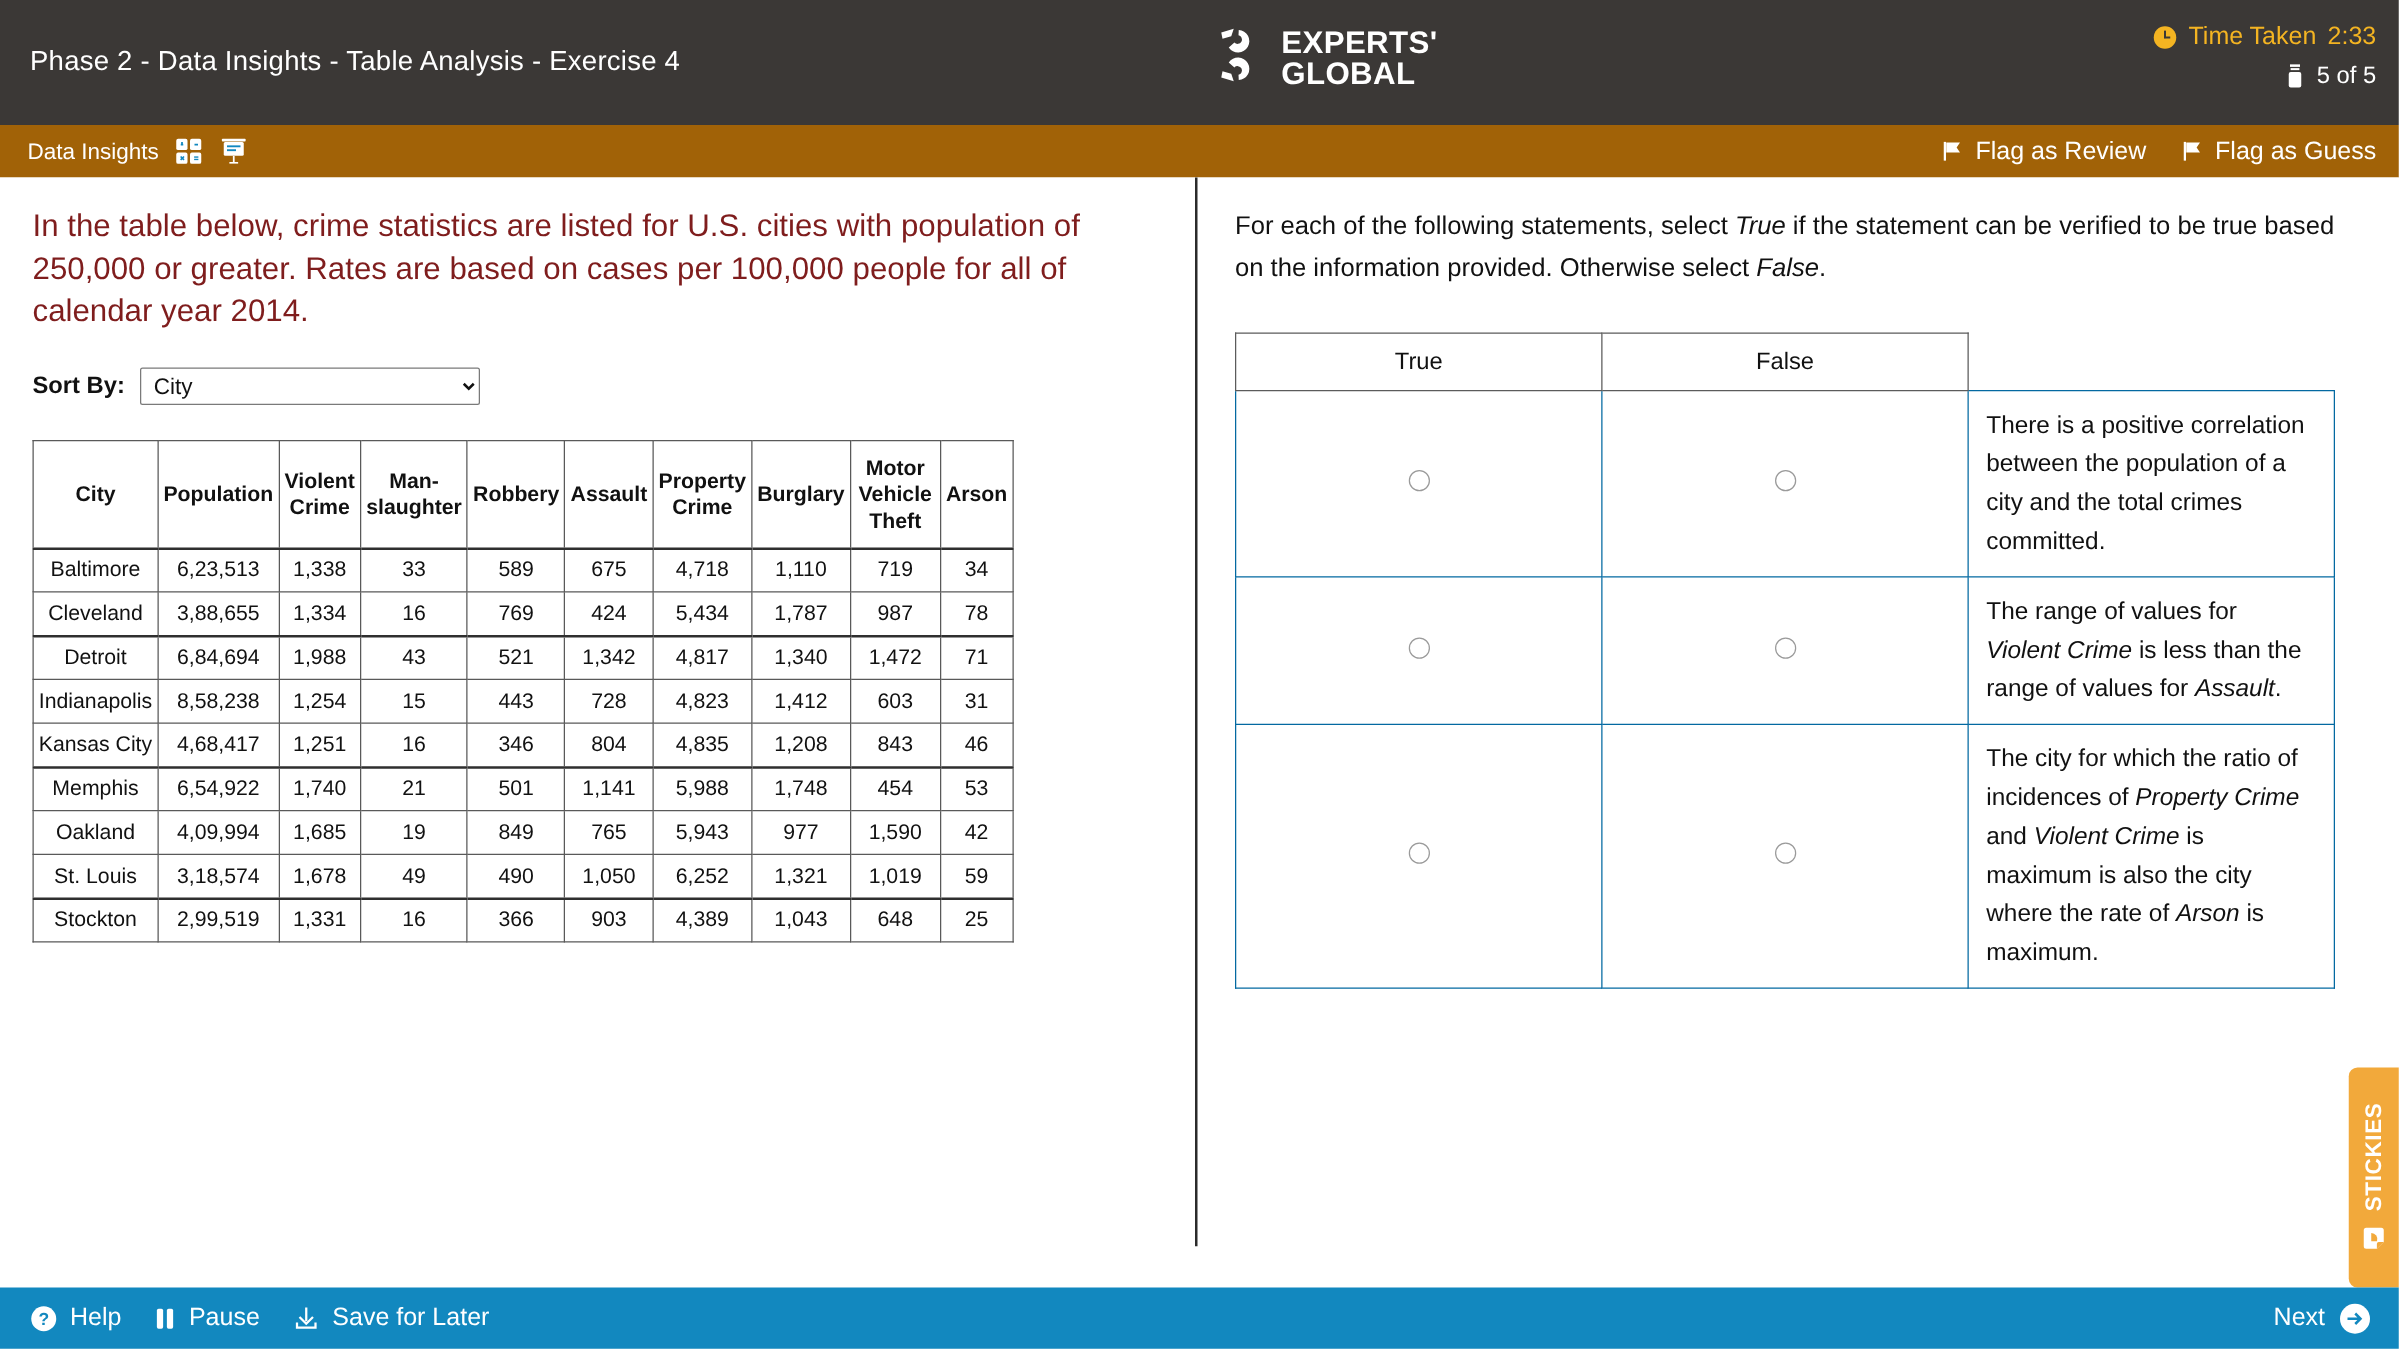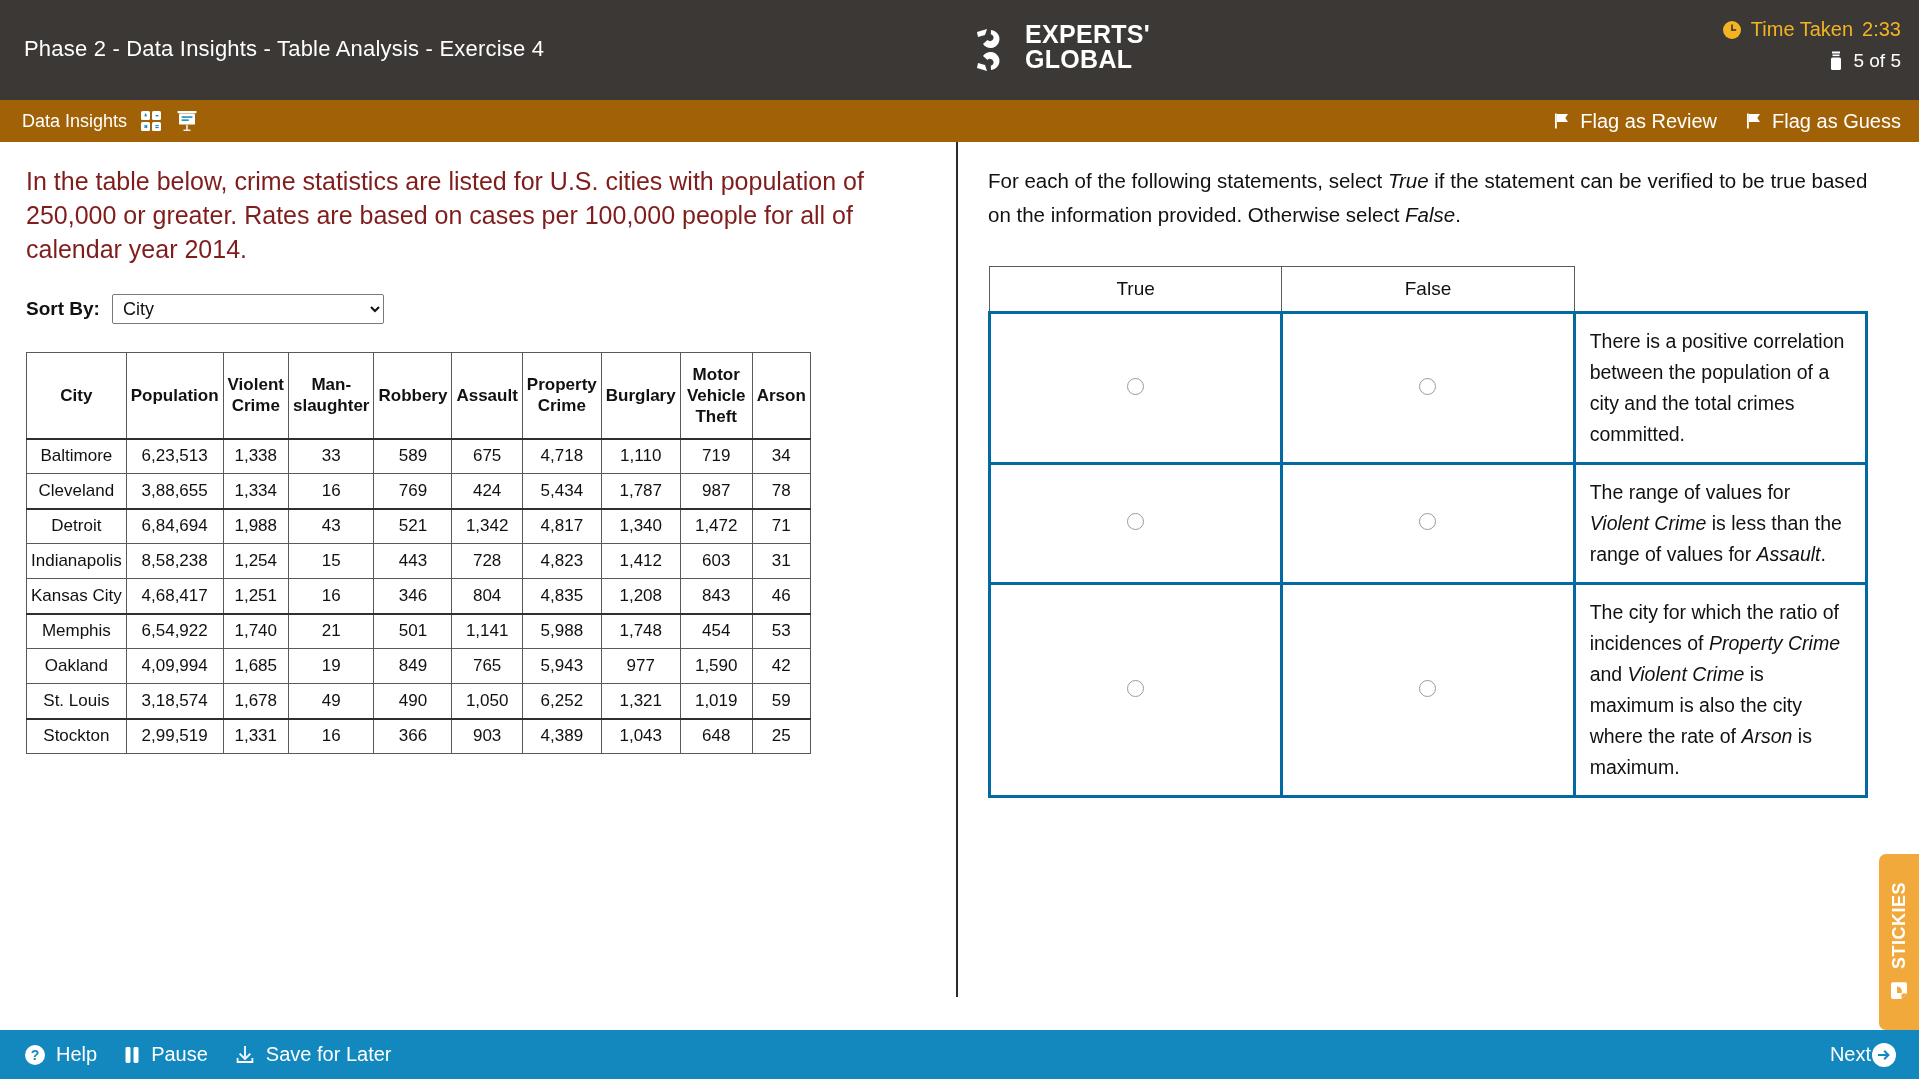--- a/index.html
+++ b/index.html
@@ -16,21 +16,21 @@
     background: #3b3836;
     color: #ffffff;
   }
   .topbar-title {
     position: absolute; left: 24px; top: 36px;
     font-size: 22px; font-weight: 400; letter-spacing: .2px; color: #fff;
     white-space: nowrap;
   }
   .logo {
     position: absolute; left: 975px; top: 22px;
-    display: flex; align-items: flex-end; gap: 10px;
+    display: flex; align-items: flex-start; gap: 10px;
   }
   .logo-mark { width: 40px; height: 44px; display:block; }
   .logo-text {
     color: #fff; font-weight: 700; line-height: 1.0;
     font-size: 25px; letter-spacing: .3px;
   }
   .logo-text .l2 { display:block; font-size: 25px; }
 
   .timer-row {
     position: absolute; right: 18px; top: 18px;
@@ -130,21 +130,21 @@
     table-layout: fixed;
     width: 880px;
   }
   .tftable th {
     border: 1px solid #5b5b5b;
     font-size: 19px; font-weight: 400; color: #111;
     height: 46px; text-align: center; background:#fff;
   }
   .tftable th.blank { border: none; }
   .tftable td {
-    border: 3px solid #0369a1;
+    border: 1px solid #0369a1;
     color: #111; vertical-align: middle;
   }
   .tftable td.rcell { text-align: center; width: 58px; }
   .tftable td.stmt {
     font-size: 19.5px; line-height: 31px; padding: 12px 16px 12px 14px;
   }
   .tftable td.stmt i { font-style: italic; }
   .radio {
     display: inline-block; width: 17px; height: 17px;
     border: 1.6px solid #9a9a9a; border-radius: 50%;
@@ -165,21 +165,21 @@
   }
   .sticky-icon { display:block; }
 
   
   .bottombar {
     position: absolute; left: 0; top: 1030px; width: 1919px; height: 49px;
     background: #1288bf; color: #fff;
   }
   .bb-left { position: absolute; left: 24px; top: 0; height: 49px; display: flex; align-items: center; gap: 26px; }
   .bb-item { display: flex; align-items: center; gap: 10px; font-size: 20px; color: #fff; cursor: pointer; white-space: nowrap; }
-  .bb-right { position: absolute; right: 22px; top: 0; height: 49px; display: flex; align-items: center; font-size: 20px; cursor: pointer; }
+  .bb-right { position: absolute; right: 22px; top: 0; height: 49px; display: flex; align-items: center; gap: 11px; font-size: 20px; cursor: pointer; }
 </style>
 </head>
 <body>
 
 <div class="topbar">
   <div class="topbar-title">Phase 2 - Data Insights - Table Analysis - Exercise 4</div>
 
   <div class="logo">
     <svg class="logo-mark" viewBox="0 0 40 44">
       <path fill="#ffffff" d="M2 4 L12 1 L10 7 L3 9 Z"></path>

